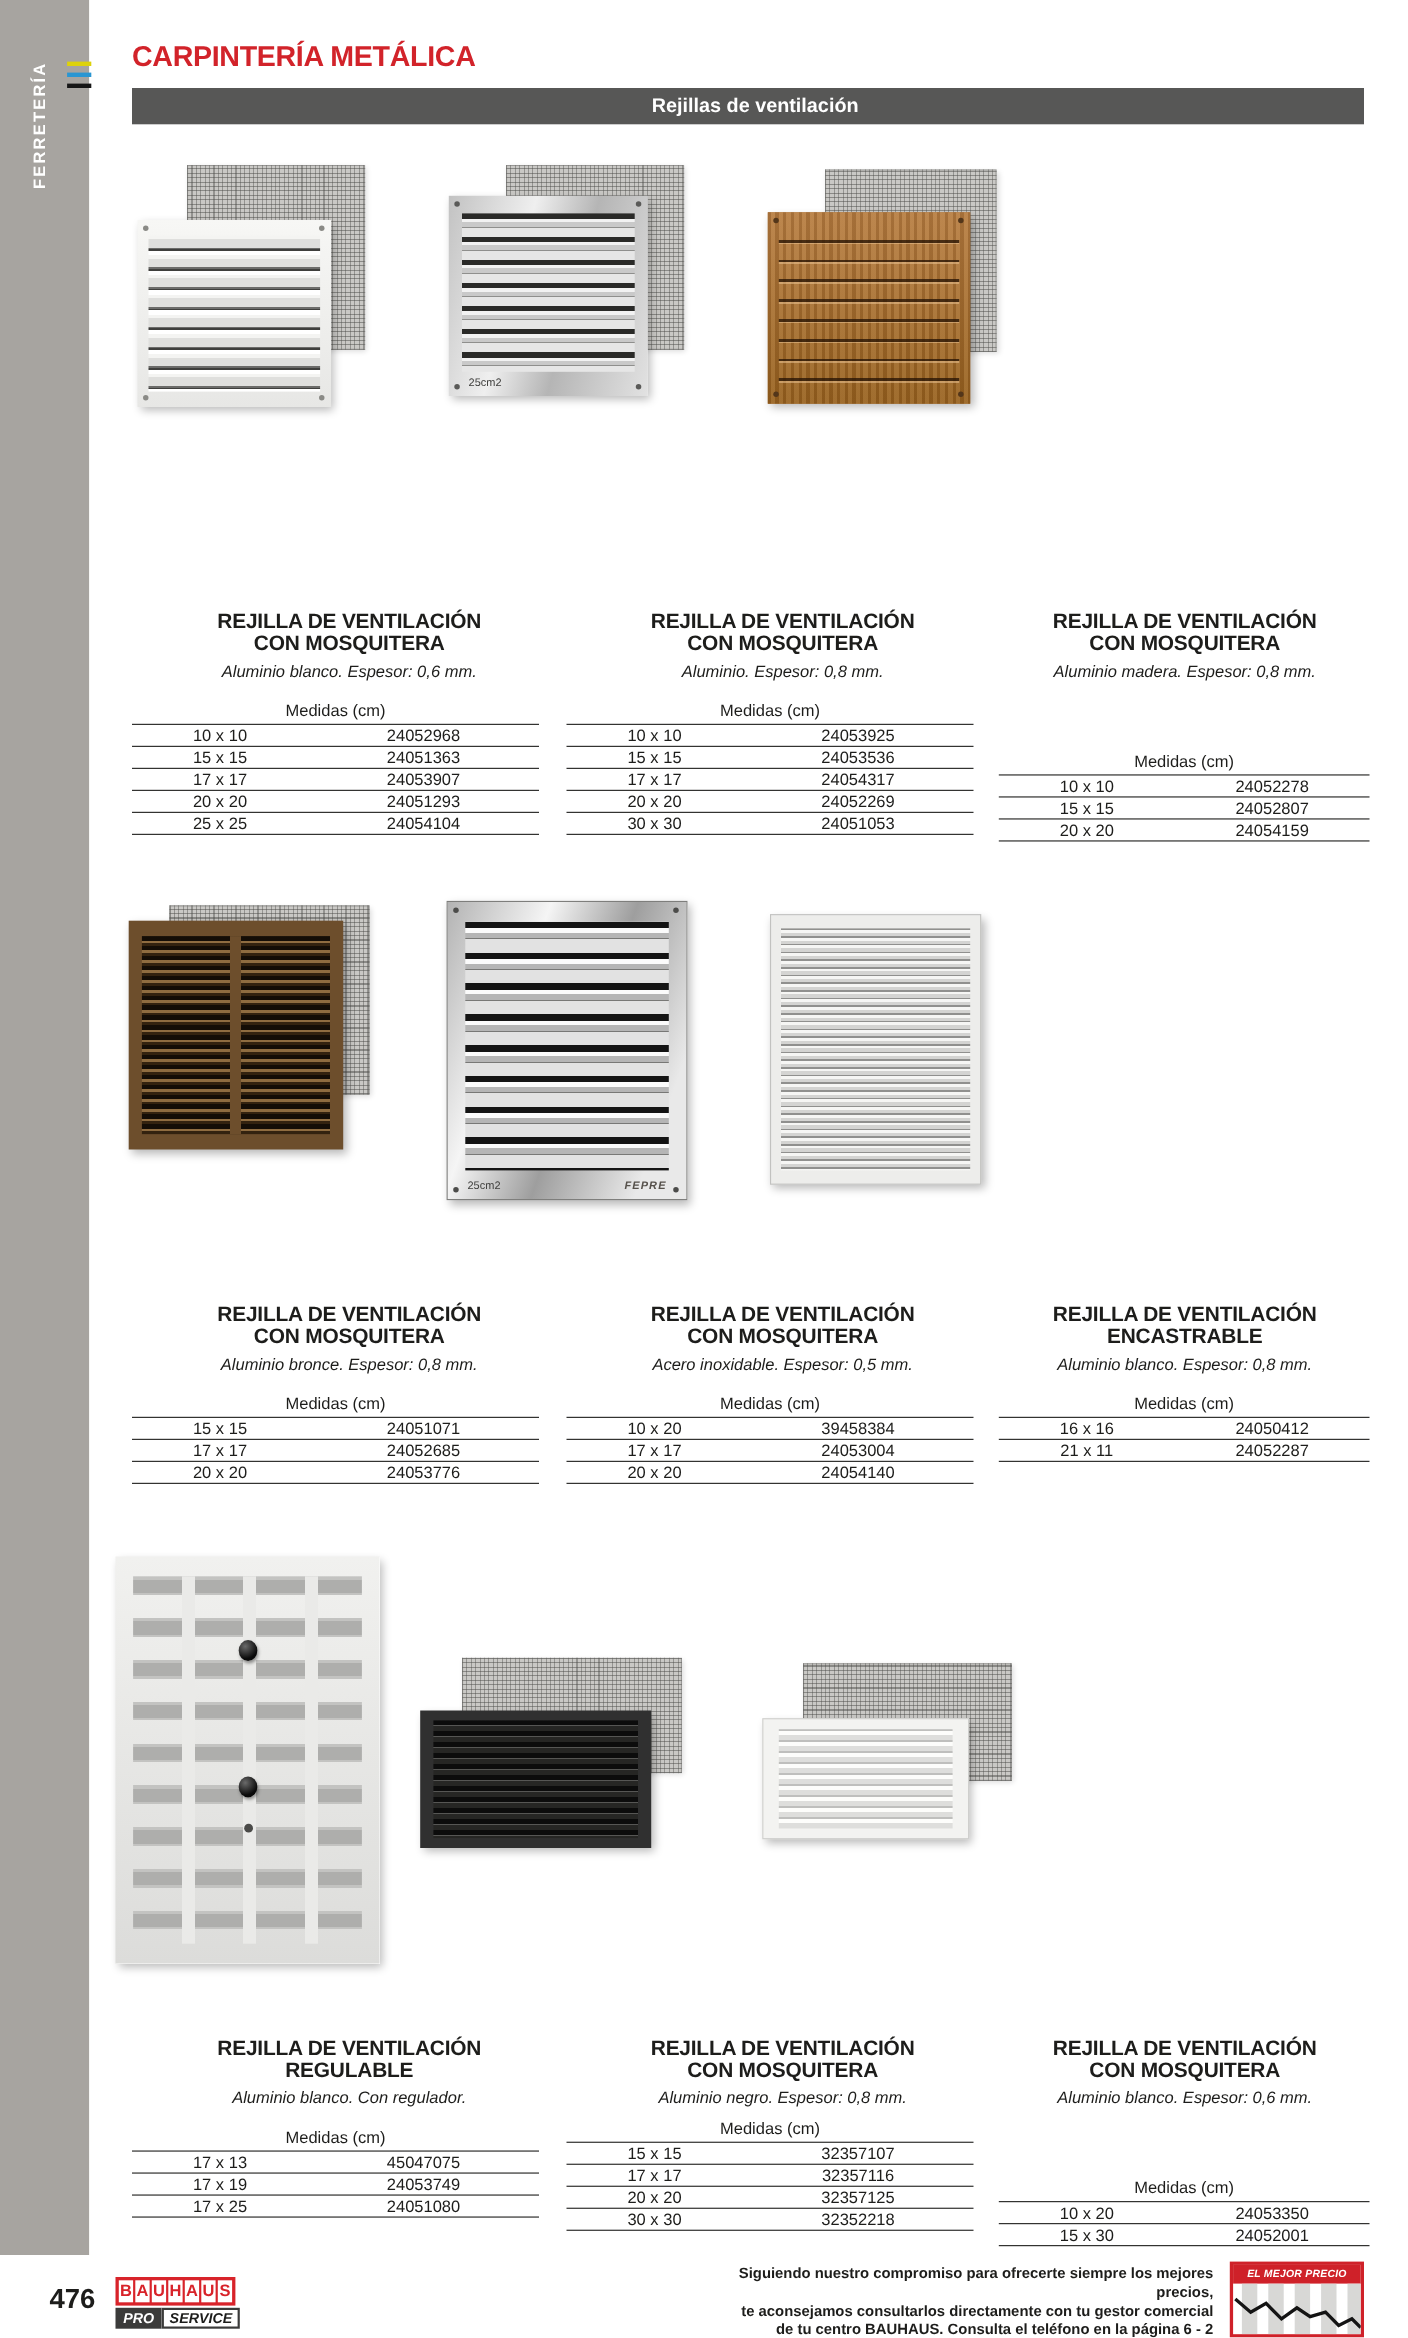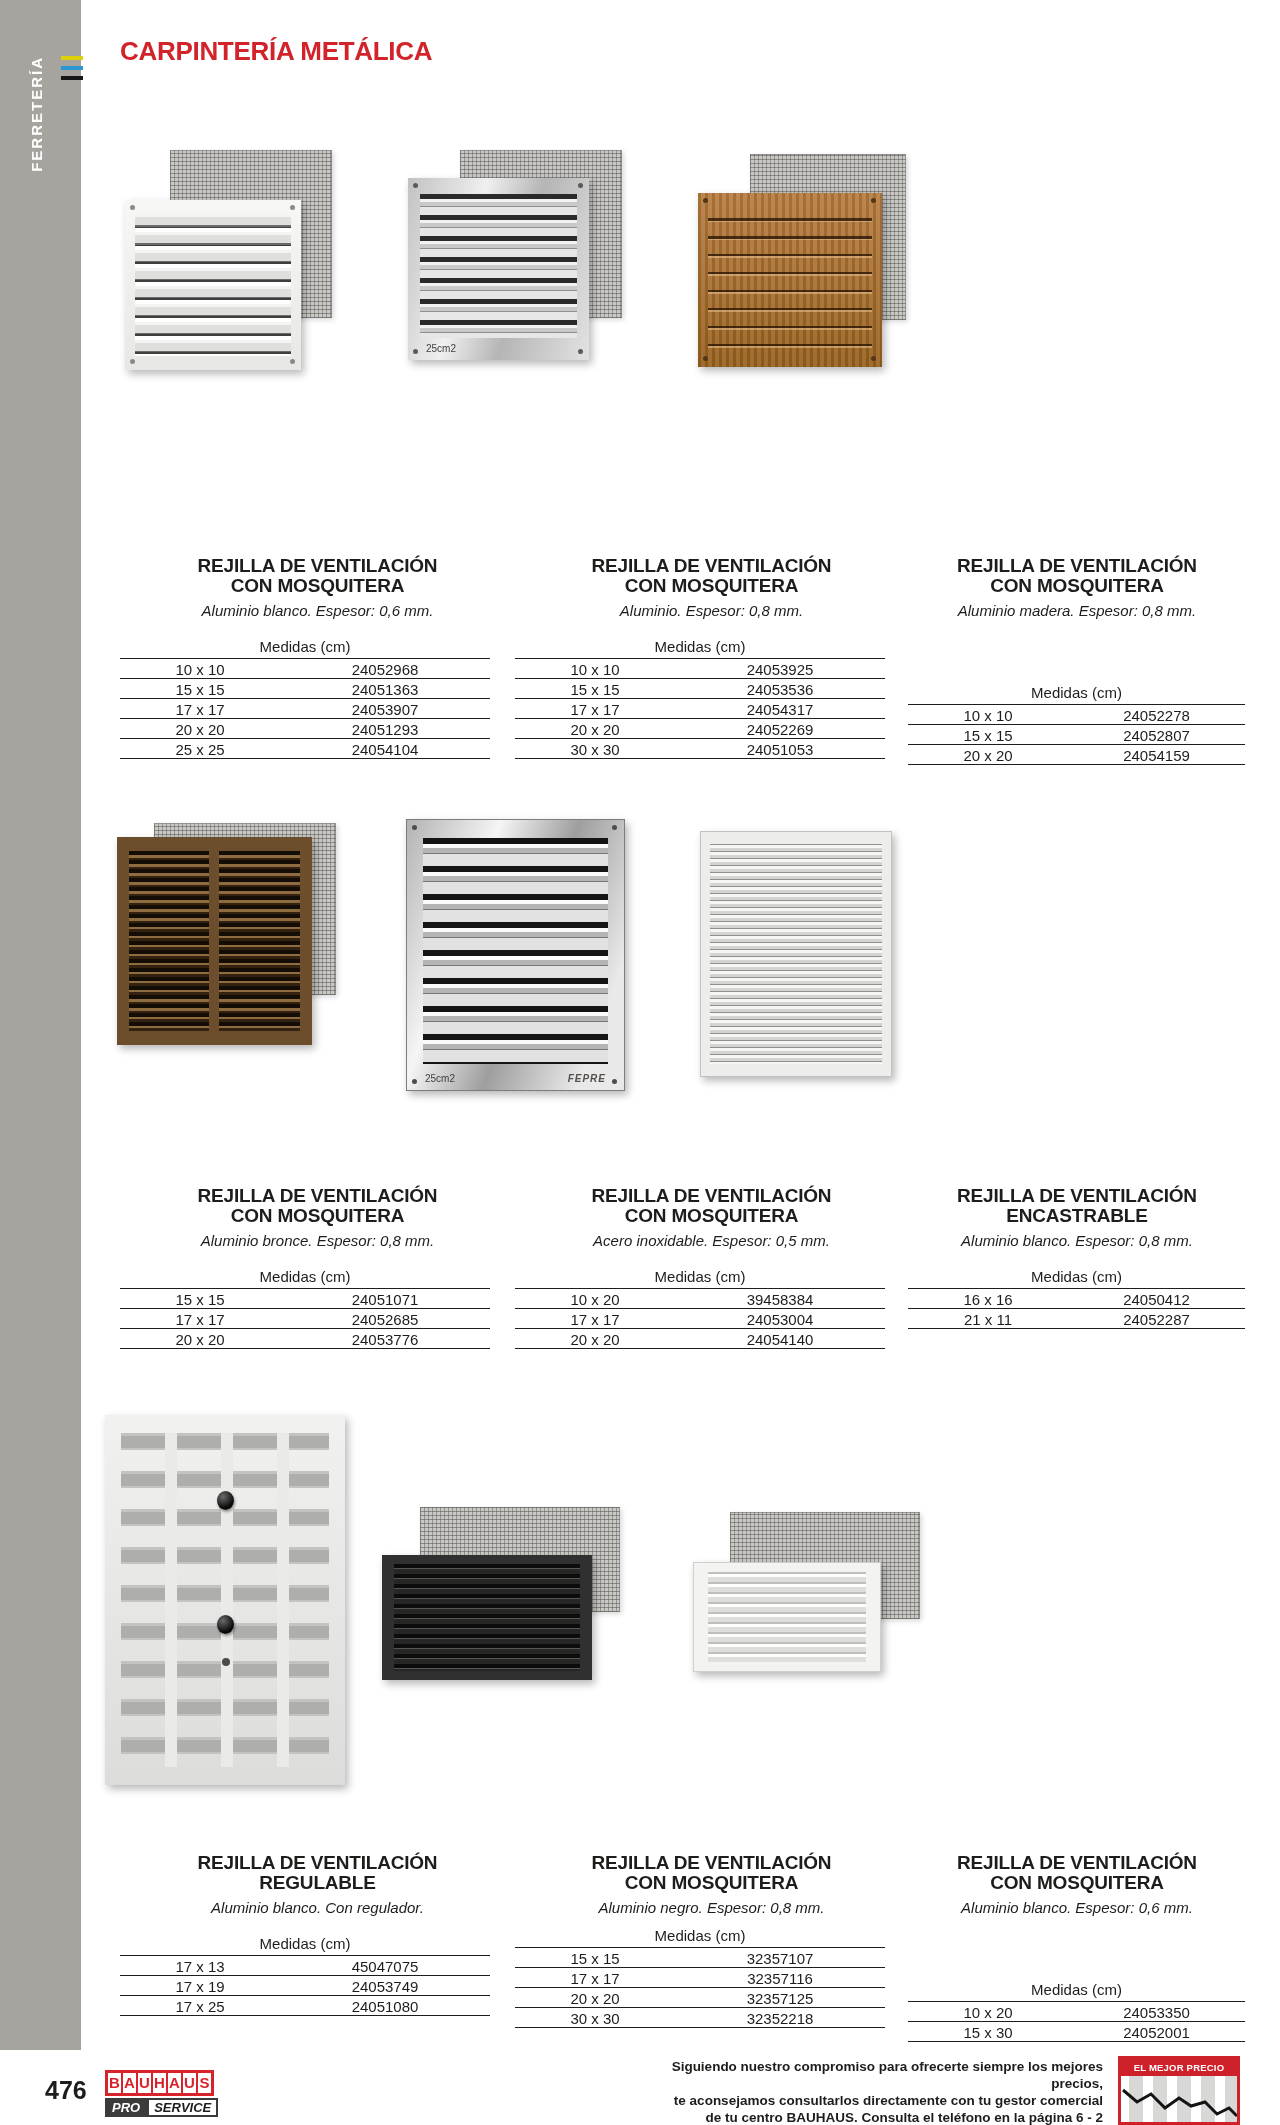--- a/index.html
+++ b/index.html
@@ -117,39 +117,40 @@
   .brandblock{position:absolute;left:105px;top:22px;}
   .bh{display:flex;gap:2px;background:#d8232a;padding:3px;width:max-content;}
   .bh-letter{width:13px;height:20px;background:#fff;color:#d8232a;font-weight:bold;font-size:15px;
       line-height:20px;text-align:center;}
   .proservice{display:flex;margin-top:2px;height:19px;font-style:italic;font-weight:bold;font-size:13px;width:max-content;}
   .pro{background:#3b3b3a;color:#fff;padding:0 7px;line-height:19px;}
   .service{border:2px solid #3b3b3a;color:#1d1d1b;background:#fff;padding:0 5px;line-height:15px;box-sizing:border-box;}
   .note{position:absolute;right:177px;top:10px;width:470px;text-align:right;
       font-size:13.5px;line-height:17px;font-weight:bold;}
   .badge{position:absolute;left:1118px;top:8px;width:122px;height:69px;
-      border:3px solid #cf2129;background:#fff;box-sizing:border-box;}
+      border:3px solid #cf2129;background:#fff;box-sizing:border-box;font-style:italic;}
   .badge-head{background:#cf2129;color:#fff;font-weight:bold;font-size:9.5px;
       text-align:center;line-height:17px;height:17px;letter-spacing:.2px;}
   .badge-chart{display:block;width:116px;height:46px;}
 </style>
 </head>
 <body>
 
 <aside class="sidebar">
   <span class="side-label">FERRETERÍA</span>
 </aside>
 <div class="regmark">
   <i class="y"></i>
   <i class="c"></i>
   <i class="k"></i>
 </div>
 
 <main class="main">
   <h1 class="cat-title">CARPINTERÍA METÁLICA</h1>
+  <div class="section-bar">Rejillas de ventilación</div>
 
   <div class="imgs imgs1">
     <div class="mesh" style="left:50px;top:2px;width:162px;height:168px"></div>
     <div class="grille g-white g-screws" style="left:5px;top:52px;width:176px;height:170px"></div>
     <div class="mesh" style="left:340px;top:2px;width:162px;height:168px"></div>
     <div class="grille g-alu g-screws" style="left:288px;top:30px;width:181px;height:182px">
       <span class="gr-label">25cm2</span>
     </div>
     <div class="mesh" style="left:630px;top:6px;width:156px;height:166px"></div>
     <div class="grille g-wood g-screws" style="left:578px;top:45px;width:184px;height:174px"></div>

